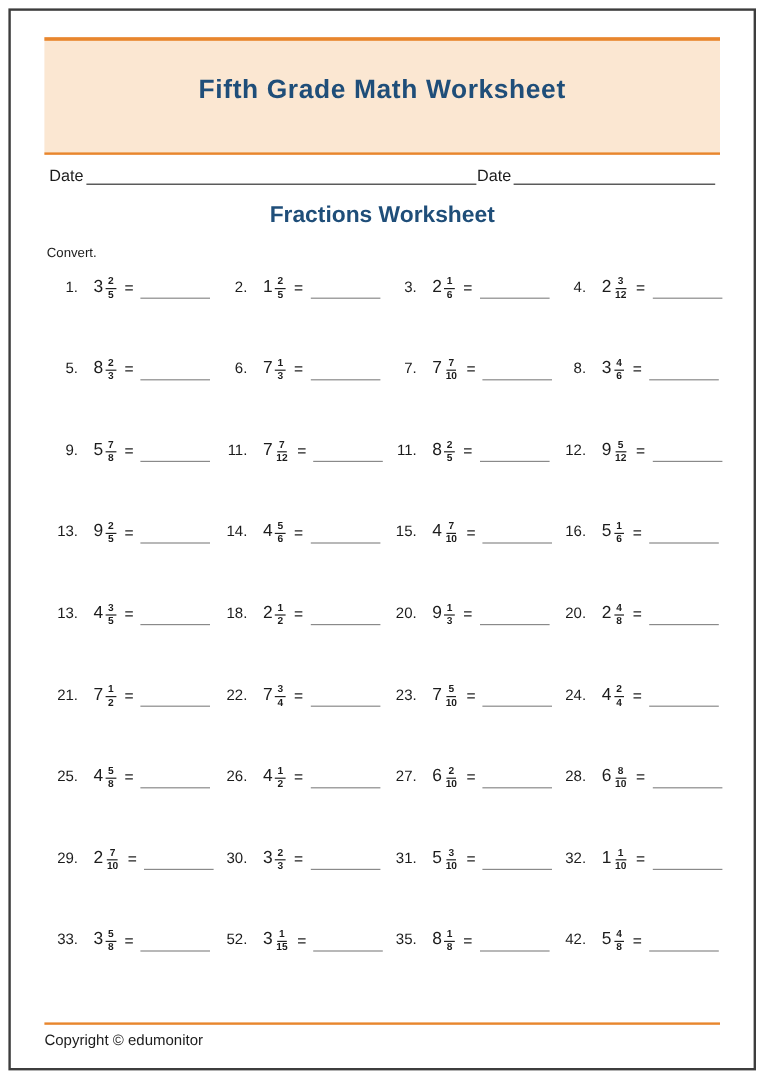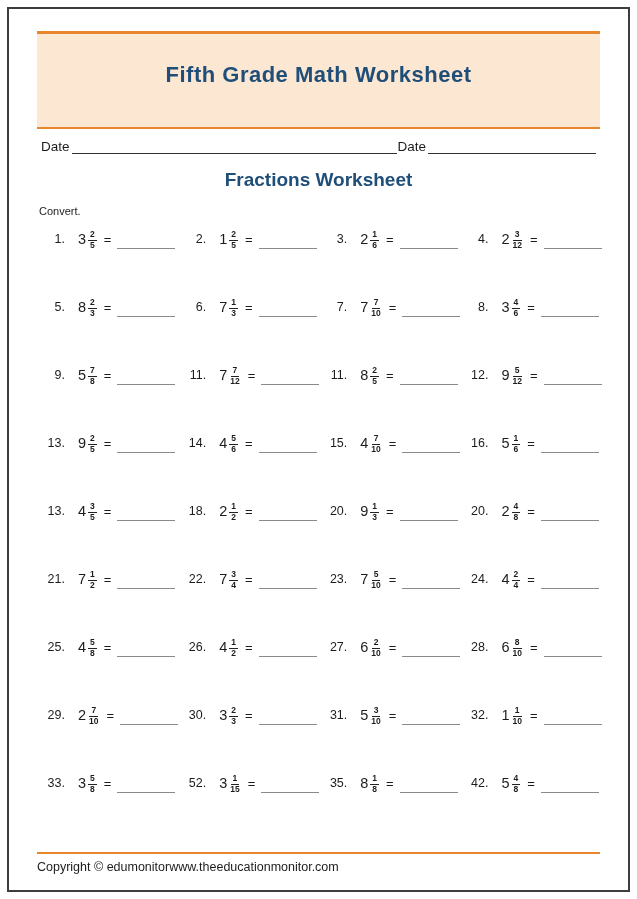--- a/index.html
+++ b/index.html
@@ -529,16 +529,15 @@
           <span class="fden">8</span>
         </span>
       </span>
       <span class="eq">=</span>
       <span class="blank"></span>
     </div>
   </div>
 
   <div class="footer">
     <span>Copyright © edumonitor</span>
-    <span>www.theeducationmonitor.com</span>
   </div>
 
 </div>
 
 </body></html>

